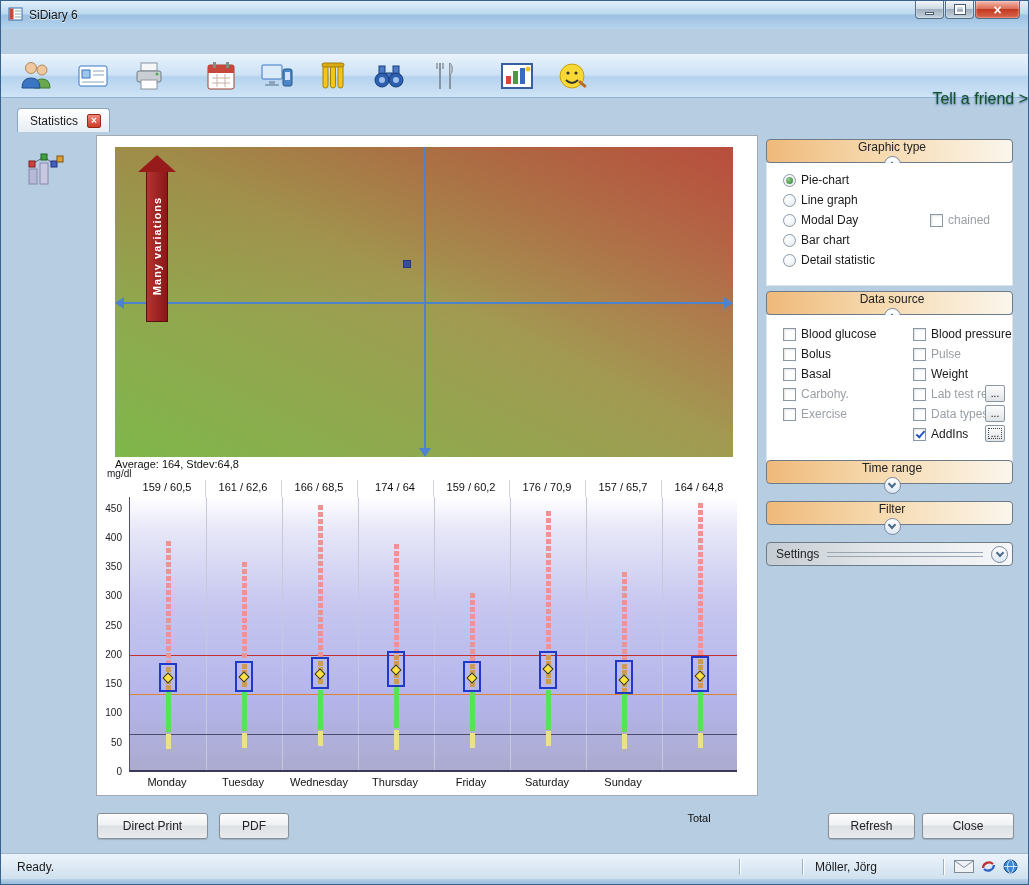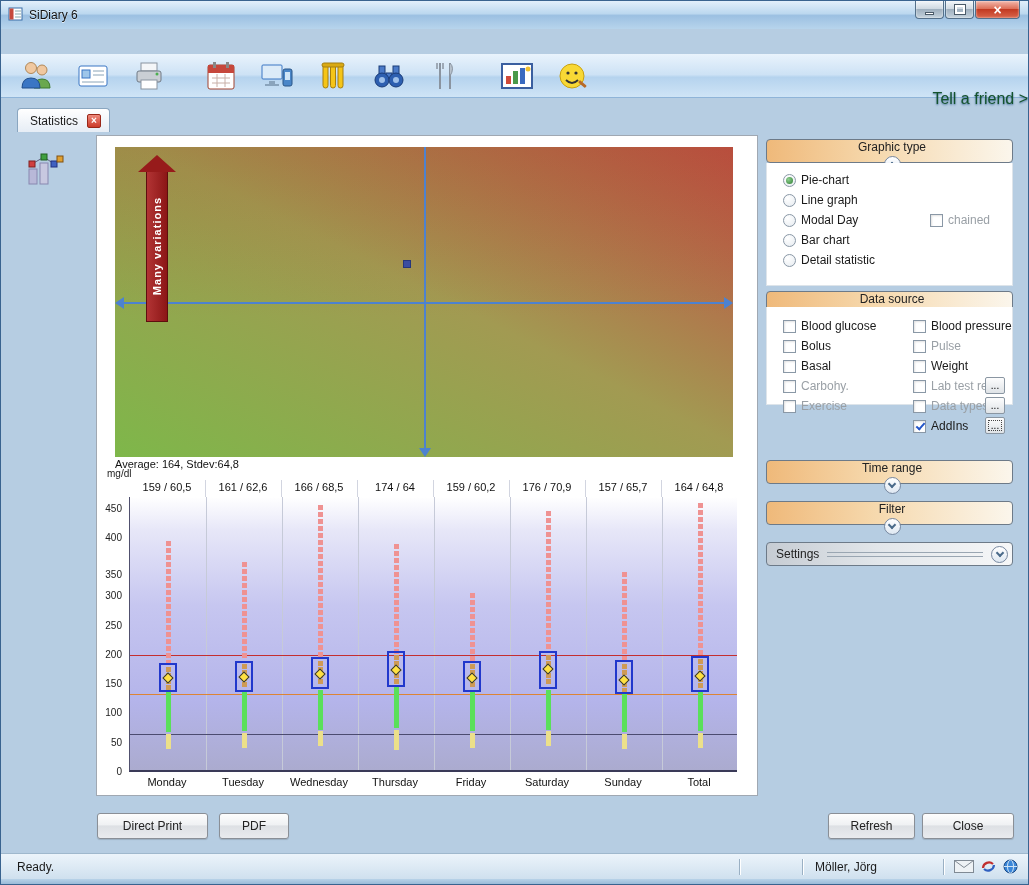--- a/index.html
+++ b/index.html
@@ -296,21 +296,21 @@
         <div class="bp-head" style="left: 532px; width: 76px;">164 / 64,8</div>
       </div>
     <div class="bp-yaxis">
         <div class="bp-tick" style="top: 269px;">0</div>
         <div class="bp-tick" style="top: 239.745px;">50</div>
         <div class="bp-tick" style="top: 210.489px;">100</div>
         <div class="bp-tick" style="top: 181.234px;">150</div>
         <div class="bp-tick" style="top: 151.979px;">200</div>
         <div class="bp-tick" style="top: 122.723px;">250</div>
         <div class="bp-tick" style="top: 93.4681px;">300</div>
-        <div class="bp-tick" style="top: 64.2128px; margin-top: 8px;">350</div>
+        <div class="bp-tick" style="top: 64.2128px;">350</div>
         <div class="bp-tick" style="top: 34.9574px;">400</div>
         <div class="bp-tick" style="top: 5.70213px;">450</div>
       </div>
     <div class="bp-plot">
         <div class="bp-vgrid" style="left: 76px;"></div>
         <div class="bp-vgrid" style="left: 152px;"></div>
         <div class="bp-vgrid" style="left: 228px;"></div>
         <div class="bp-vgrid" style="left: 304px;"></div>
         <div class="bp-vgrid" style="left: 380px;"></div>
         <div class="bp-vgrid" style="left: 456px;"></div>
@@ -540,21 +540,21 @@
         <div class="bp-diamond" style="left: 565.5px; top: 174.543px;"></div>
       </div>
     <div class="bp-xlabels">
         <div class="bp-xlab" style="left: 0px; width: 76px;">Monday</div>
         <div class="bp-xlab" style="left: 76px; width: 76px;">Tuesday</div>
         <div class="bp-xlab" style="left: 152px; width: 76px;">Wednesday</div>
         <div class="bp-xlab" style="left: 228px; width: 76px;">Thursday</div>
         <div class="bp-xlab" style="left: 304px; width: 76px;">Friday</div>
         <div class="bp-xlab" style="left: 380px; width: 76px;">Saturday</div>
         <div class="bp-xlab" style="left: 456px; width: 76px;">Sunday</div>
-        <div class="bp-xlab" style="left: 532px; width: 76px;">Total</div>
+        <div class="bp-xlab" style="left: 532px; width: 76px; margin-top: 36px;">Total</div>
       </div>
   </div>
 
   <div class="rightbar">
 
     <div class="panel-header tan" style="top:0px">
       <span class="ph-title">Graphic type</span>
       <span class="ph-lines"></span>
       <span class="ph-btn">
           <span class="chev-up"></span>
@@ -587,21 +587,21 @@
       </div>
     </div>
 
     <div class="panel-header tan" style="top:152px">
       <span class="ph-title">Data source</span>
       <span class="ph-lines"></span>
       <span class="ph-btn">
           <span class="chev-up"></span>
         </span>
     </div>
-    <div class="panel-body" style="top:168px;height:98px">
+    <div class="panel-body" style="top:176px;height:167px">
       <div class="row" style="left:16px;top:12px">
         <span class="checkbox"></span>
         <span class="lbl">Blood glucose</span>
       </div>
       <div class="row" style="left:16px;top:32px">
         <span class="checkbox"></span>
         <span class="lbl">Bolus</span>
       </div>
       <div class="row" style="left:16px;top:52px">
         <span class="checkbox"></span>

